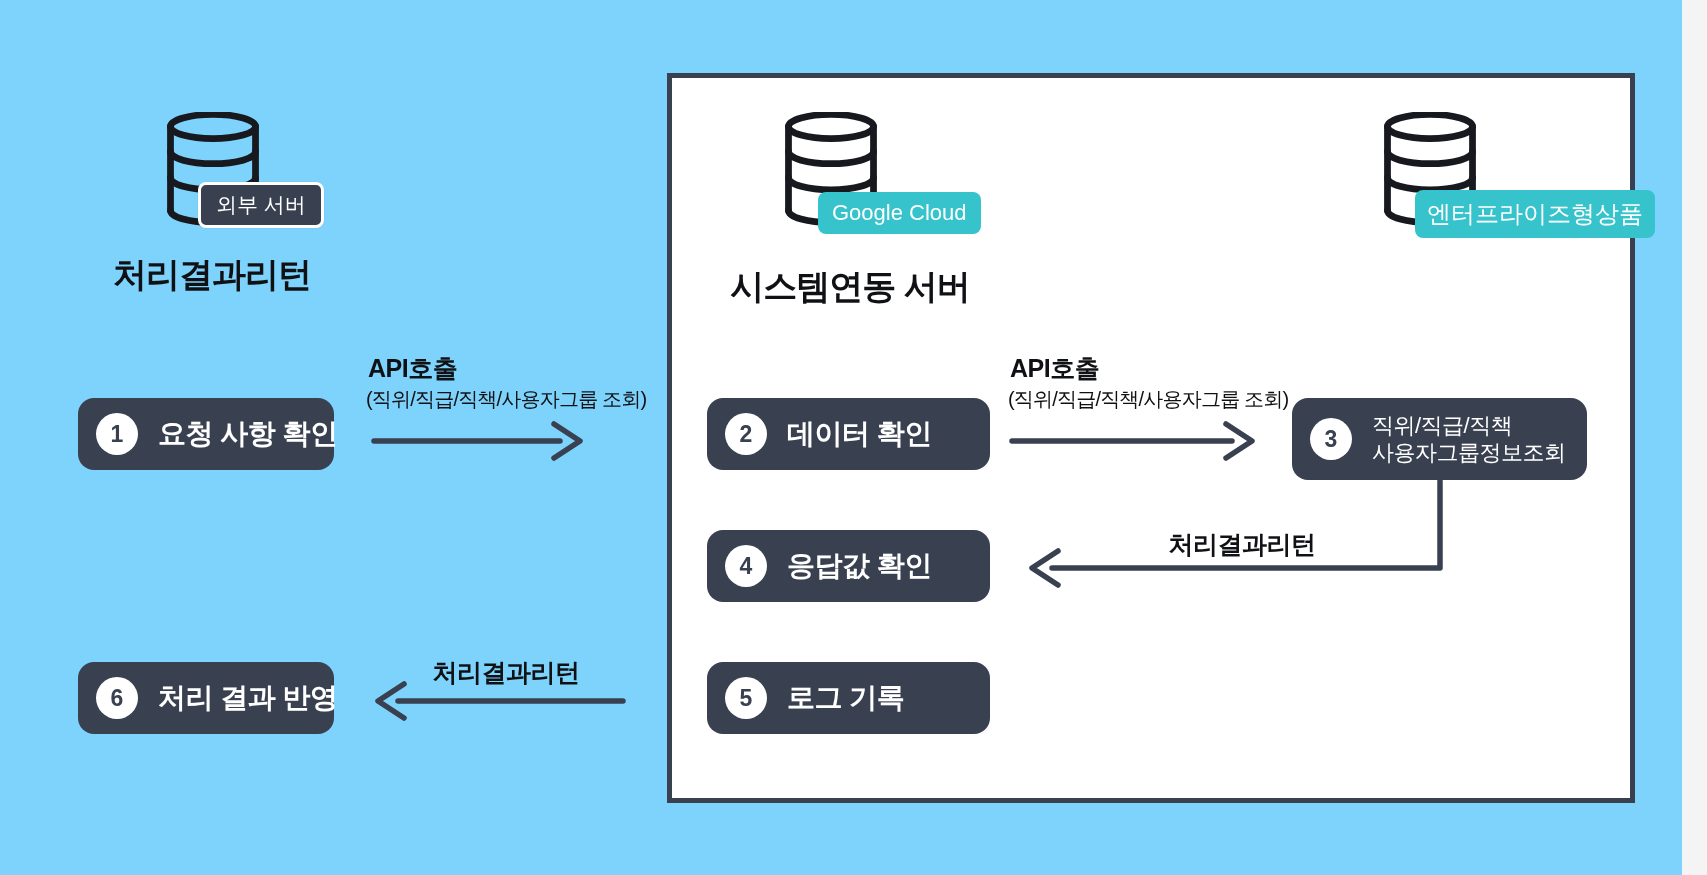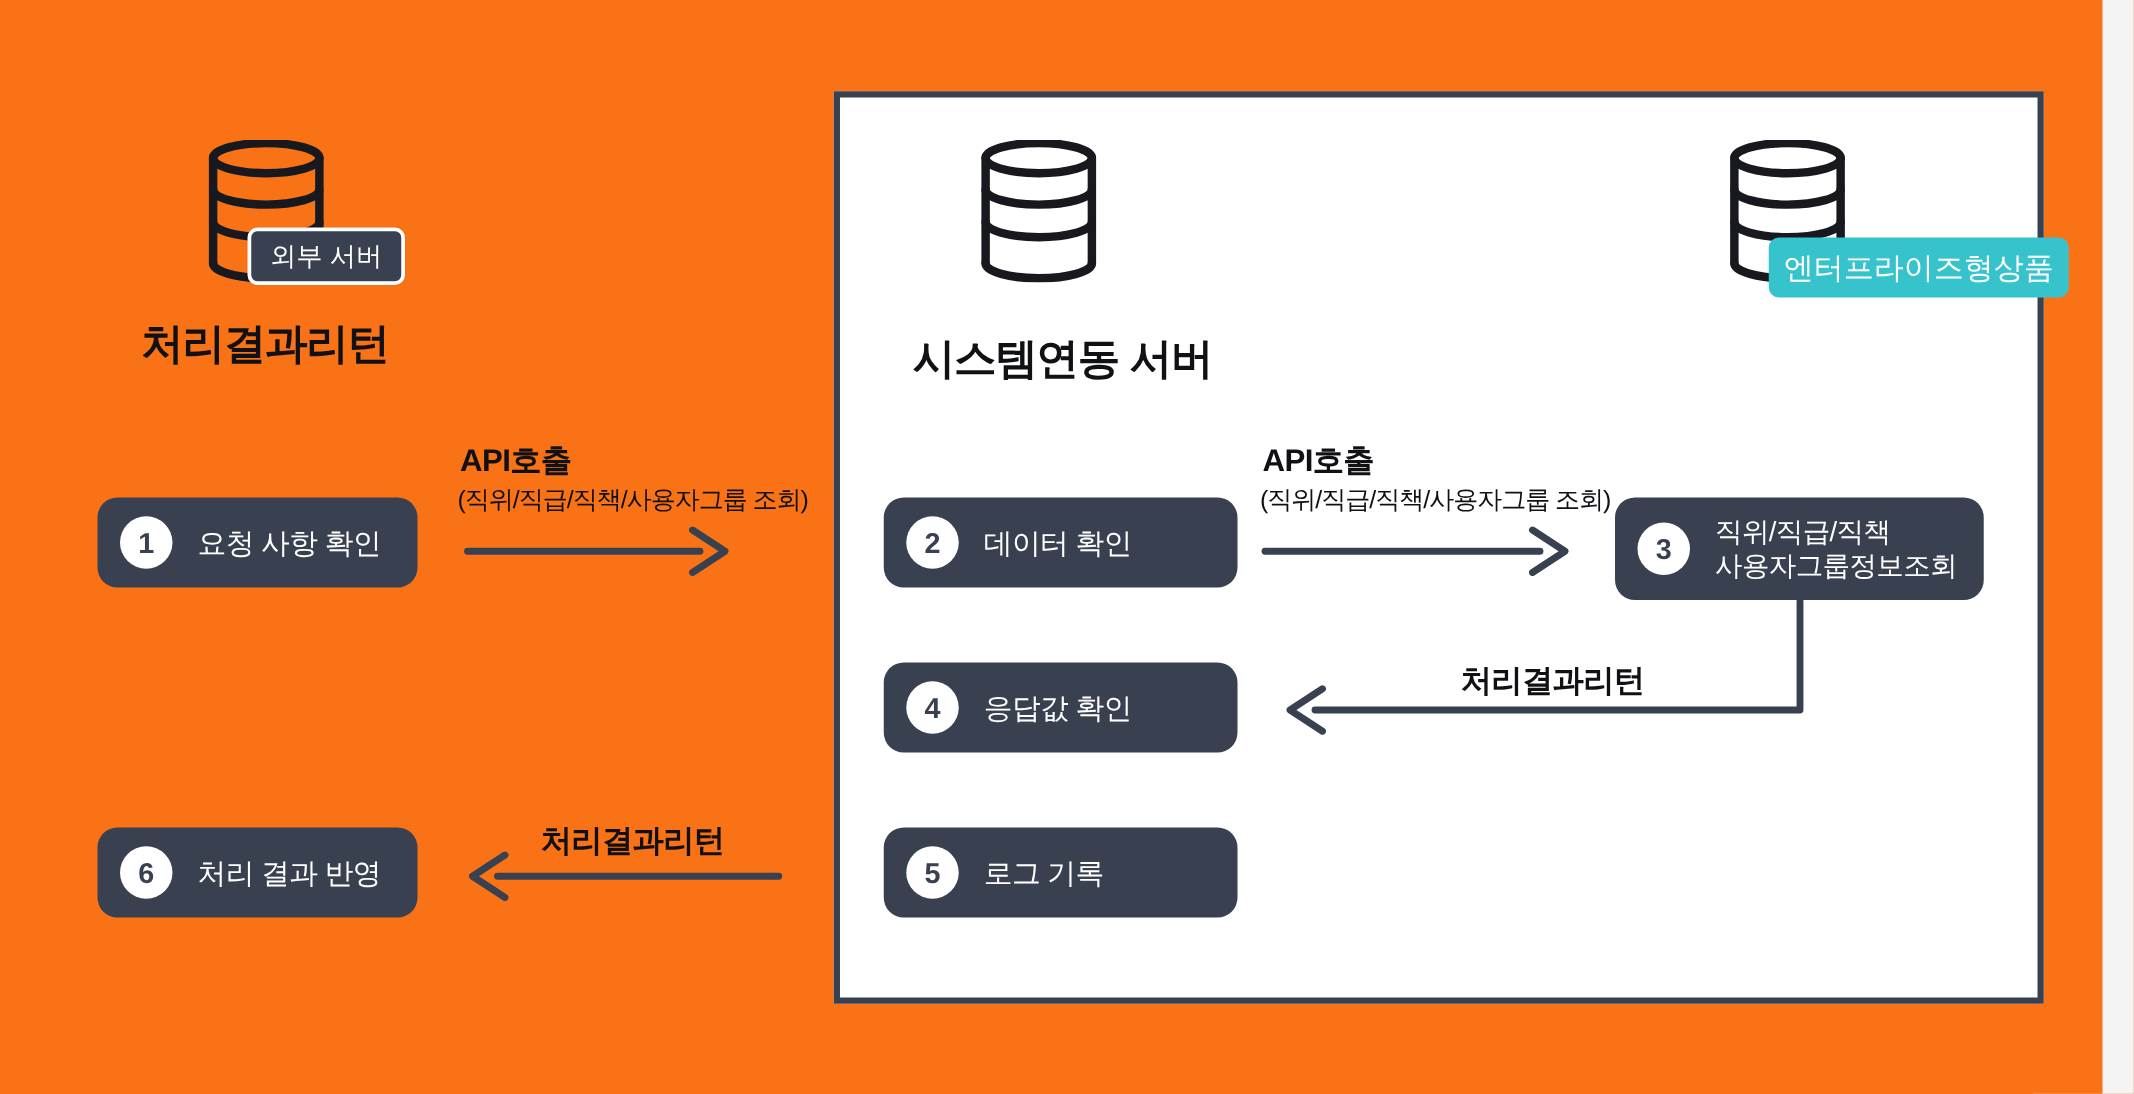--- a/index.html
+++ b/index.html
@@ -4,21 +4,21 @@
 <style>
   html,body{margin:0;padding:0;}
   body{
     background:#f4f4f5;
     font-family:"Liberation Sans","DejaVu Sans",sans-serif;
     color:#15171c;
   }
   #stage{
     position:relative;
     width:1682px;height:875px;
-    background:#f97316;
+    background:#7dd3fc;
     overflow:hidden;
   }
   
   .container-box{
     position:absolute;
     left:667px;top:73px;width:958px;height:720px;
     background:#ffffff;
     border:5px solid #394050;
   }
   
@@ -61,21 +61,21 @@
   }
   .step-box.tall{height:82px;}
   .num-circle{
     width:42px;height:42px;border-radius:50%;
     background:#ffffff;color:#394050;
     font-size:23px;font-weight:700;
     display:flex;align-items:center;justify-content:center;
     flex:0 0 auto;margin-right:20px;
   }
   .step-label{
-    font-size:23px;font-weight:400;letter-spacing:-0.5px;
+    font-size:28px;font-weight:700;letter-spacing:-0.5px;
     white-space:nowrap;
   }
   .step-label-2l{
     font-size:22px;font-weight:500;letter-spacing:-0.5px;
     line-height:1.25;white-space:nowrap;
   }
   
   .arrow-label{
     position:absolute;
     font-size:25px;font-weight:600;letter-spacing:-0.5px;
@@ -130,20 +130,21 @@
   <div class="db-icon" style="left:780px;top:112px;">
     <svg viewBox="0 0 104 118">
       <ellipse cx="52" cy="15" rx="44" ry="12.5"></ellipse>
       <path d="M8,15 V102"></path>
       <path d="M96,15 V102"></path>
       <path d="M8,41 a44,12.5 0 0 0 88,0"></path>
       <path d="M8,68 a44,12.5 0 0 0 88,0"></path>
       <path d="M8,102 a44,12.5 0 0 0 88,0"></path>
     </svg>
   </div>
+  <div class="badge-teal" style="left:818px;top:192px;font-size:22px;">Google Cloud</div>
   <div class="db-title" style="left:690px;top:264px;">시스템연동 서버</div>
 
   <div class="step-box" style="left:707px;top:398px;width:283px;">
     <div class="num-circle">2</div>
     <div class="step-label">데이터 확인</div>
   </div>
 
   <div class="step-box" style="left:707px;top:530px;width:283px;">
     <div class="num-circle">4</div>
     <div class="step-label">응답값 확인</div>

